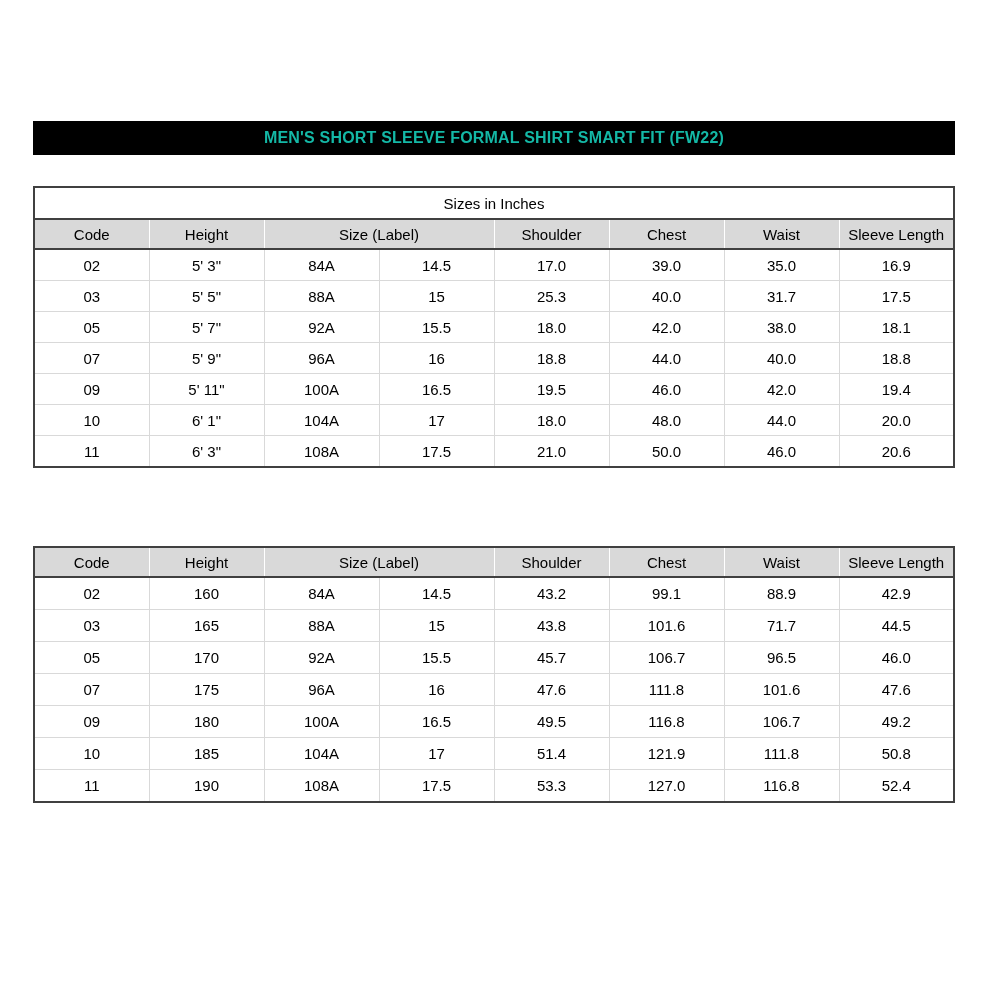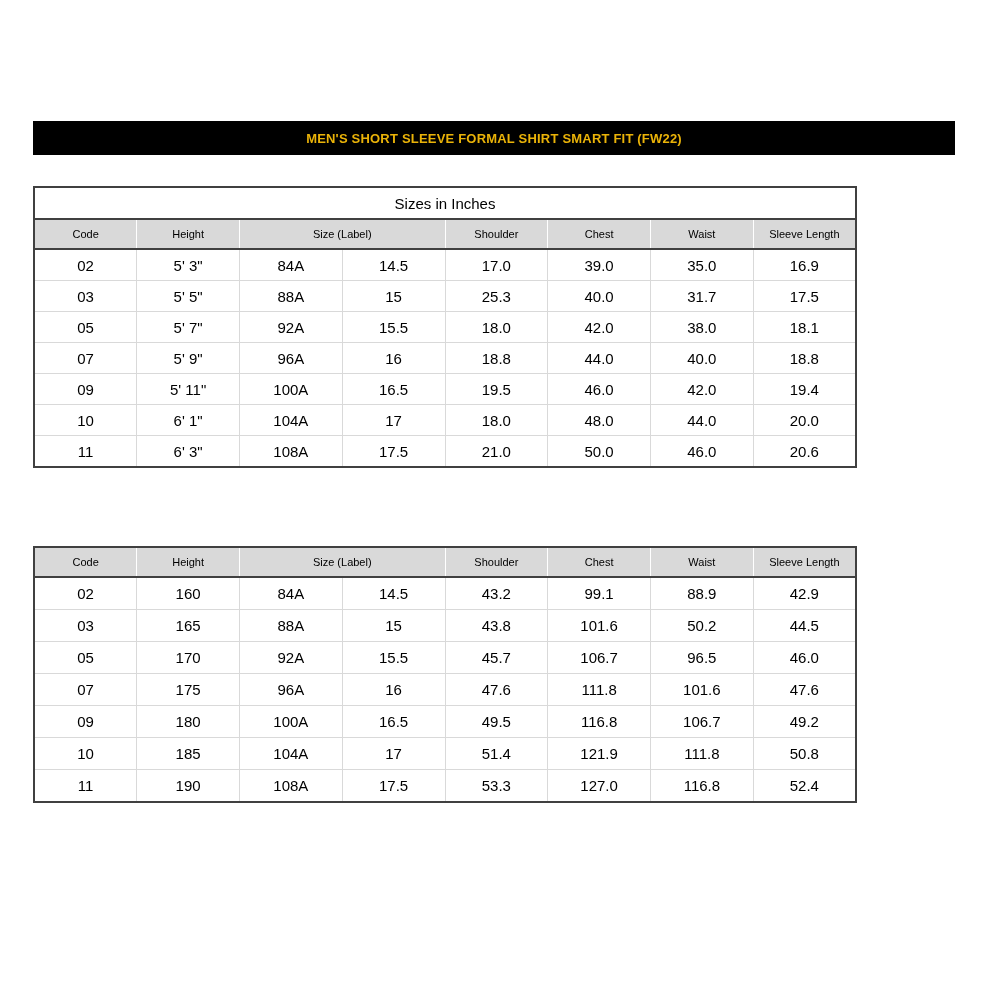--- a/index.html
+++ b/index.html
@@ -18,33 +18,33 @@
     background: #ffffff;
     overflow: hidden;
   }
   .banner {
     position: absolute;
     left: 33px;
     top: 121px;
     width: 922px;
     height: 34px;
     background: #000000;
-    color: #eab308;
+    color: #14b8a6;
     display: flex;
     align-items: center;
     justify-content: center;
     font-weight: bold;
-    font-size: 13px;
+    font-size: 16px;
     letter-spacing: 0.2px;
     white-space: nowrap;
   }
   table.size-table {
     position: absolute;
     left: 33px;
-    width: 824px;
+    width: 922px;
     border-collapse: collapse;
     table-layout: fixed;
     font-size: 15px;
     color: #000000;
     border: 2px solid #404040;
   }
   #table-inches { top: 186px; }
   #table-cm     { top: 546px; }
 
   .caption-cell {
@@ -53,21 +53,21 @@
     font-size: 15px;
     height: 30px;
     text-align: center;
     vertical-align: middle;
     border-bottom: 2px solid #404040;
     padding: 0;
   }
   .header-cell {
     background: #d9d9d9;
     font-weight: normal;
-    font-size: 11px;
+    font-size: 15px;
     height: 28px;
     text-align: center;
     vertical-align: middle;
     border-left: 1px solid #ffffff;
     border-bottom: 2px solid #404040;
     padding: 0;
   }
   .header-row .header-cell:first-child { border-left: none; }
   .data-cell {
     background: #ffffff;
@@ -201,21 +201,21 @@
           <td class="data-cell">88.9</td>
           <td class="data-cell">42.9</td>
         </tr>
         <tr class="data-row">
           <td class="data-cell">03</td>
           <td class="data-cell">165</td>
           <td class="data-cell">88A</td>
           <td class="data-cell">15</td>
           <td class="data-cell">43.8</td>
           <td class="data-cell">101.6</td>
-          <td class="data-cell">50.2</td>
+          <td class="data-cell">71.7</td>
           <td class="data-cell">44.5</td>
         </tr>
         <tr class="data-row">
           <td class="data-cell">05</td>
           <td class="data-cell">170</td>
           <td class="data-cell">92A</td>
           <td class="data-cell">15.5</td>
           <td class="data-cell">45.7</td>
           <td class="data-cell">106.7</td>
           <td class="data-cell">96.5</td>

